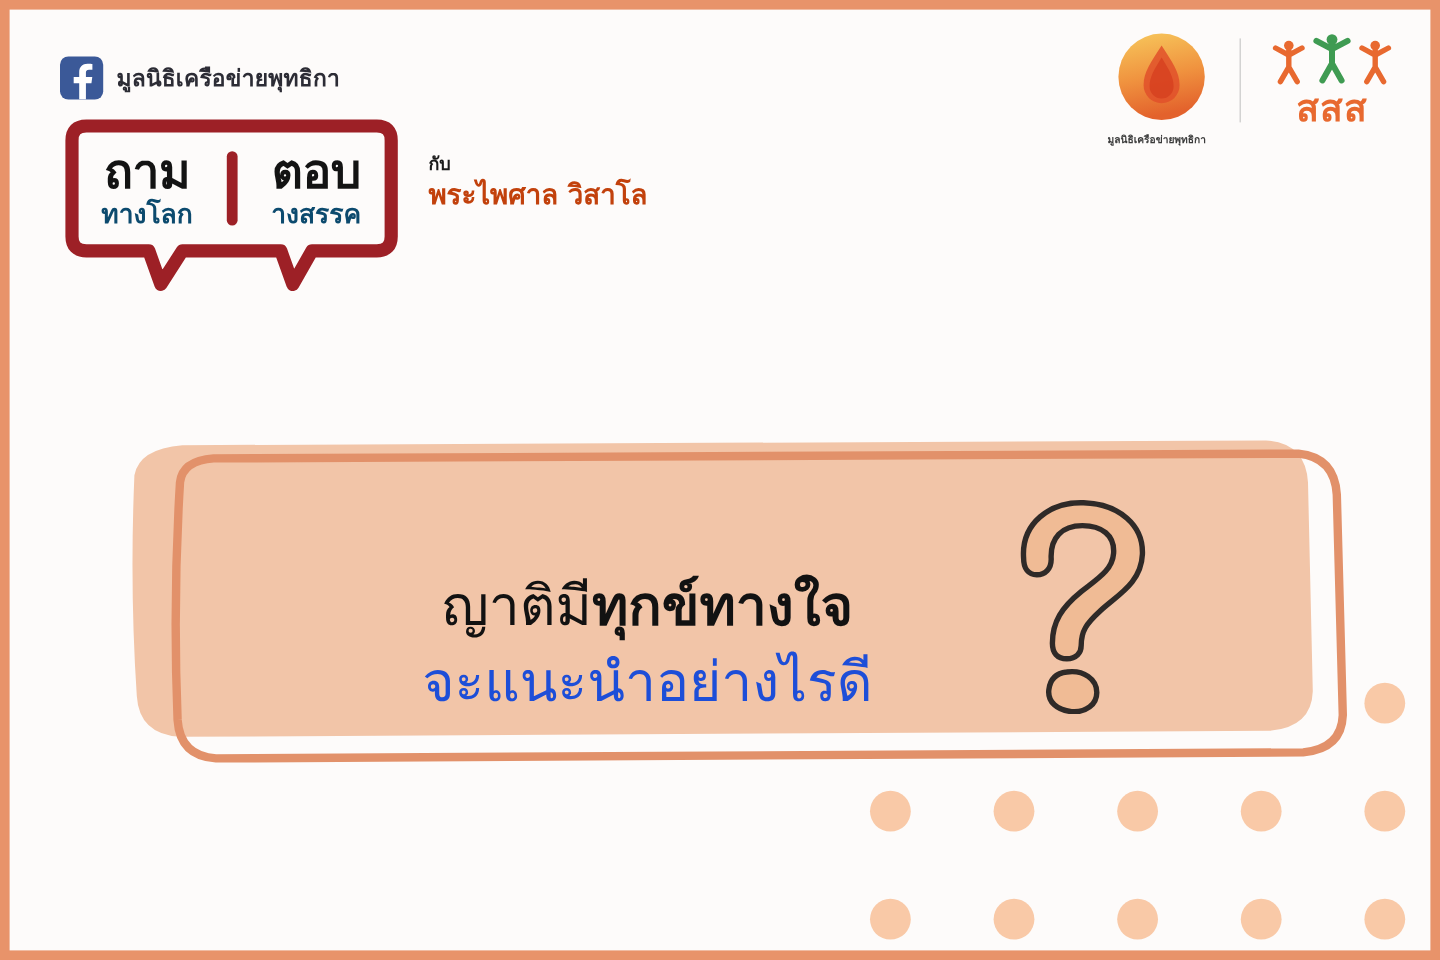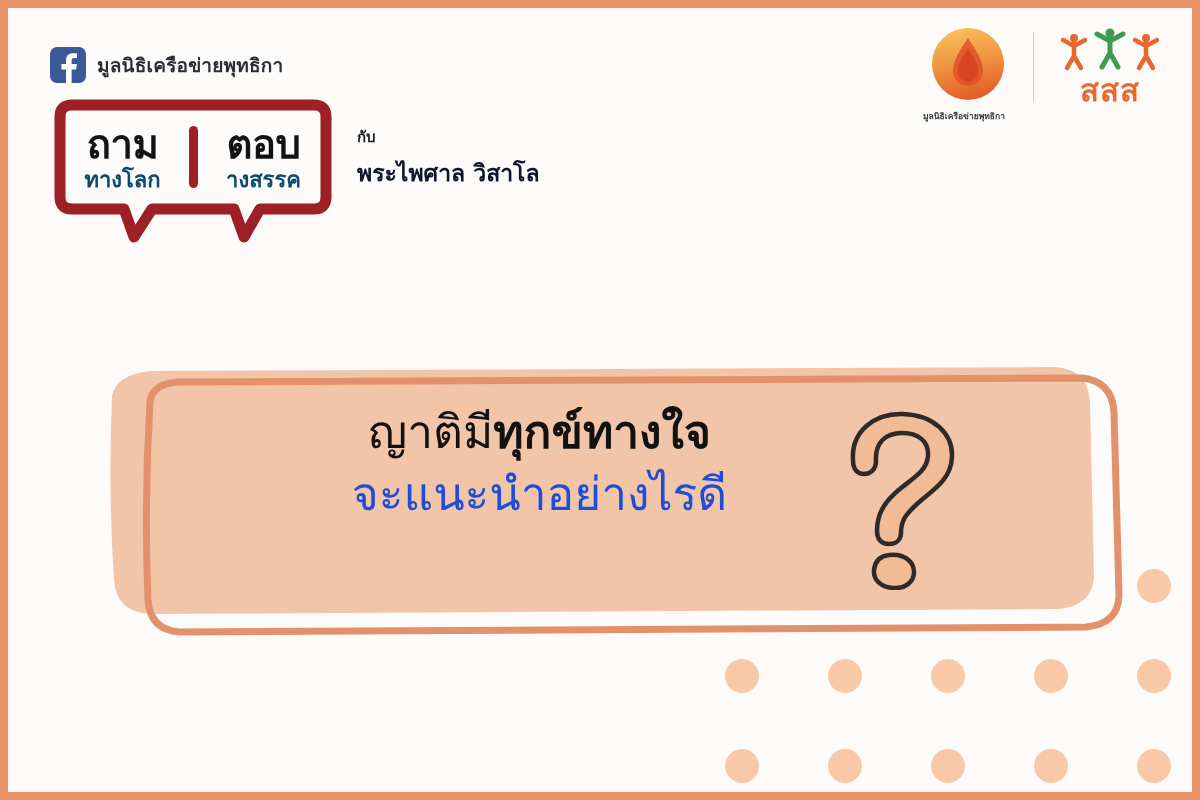--- a/index.html
+++ b/index.html
@@ -90,21 +90,21 @@
     background:#9d2026;
     flex:0 0 auto;
   }
 
   
   .author-block{
     position:absolute;left:357px;top:128px;
     z-index:10;line-height:1.28;
   }
   .author-small{font-size:15px;font-weight:700;color:#1b1b1b;}
-  .author-name{font-size:23px;font-weight:700;color:#0f172a;margin-top:12px;}
+  .author-name{font-size:23px;font-weight:700;color:#c2410c;margin-top:2px;}
 
   
   .partners{
     position:absolute;right:34px;top:26px;
     display:flex;align-items:flex-start;gap:0px;
     z-index:10;
   }
   .partner{display:flex;flex-direction:column;}
   .partner-caption{
     font-size:8.5px;font-weight:700;color:#3a3a3a;
@@ -124,21 +124,21 @@
   
   .card-area{
     position:absolute;left:70px;top:350px;
     width:1080px;height:320px;
     z-index:5;
   }
   .card-area svg{display:block;position:absolute;left:0;top:0;}
   .card-content{
     position:absolute;left:180px;top:55px;
     width:720px;height:190px;
-    display:flex;align-items:flex-start;
+    display:flex;align-items:flex-end;
     z-index:6;
   }
   .card-lines{
     flex:1 1 auto;
     text-align:center;
     line-height:1.18;
   }
   .line1{
     font-size:46px;color:#121212;font-weight:500;white-space:nowrap;
   }

